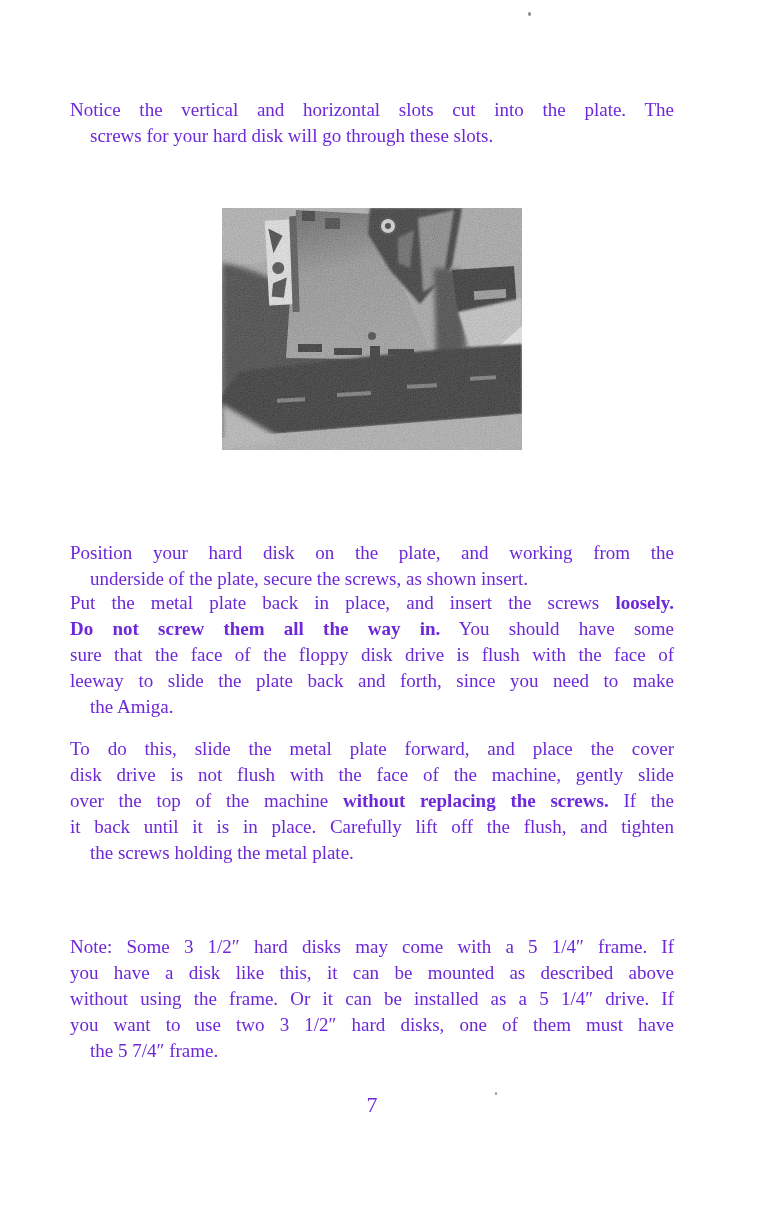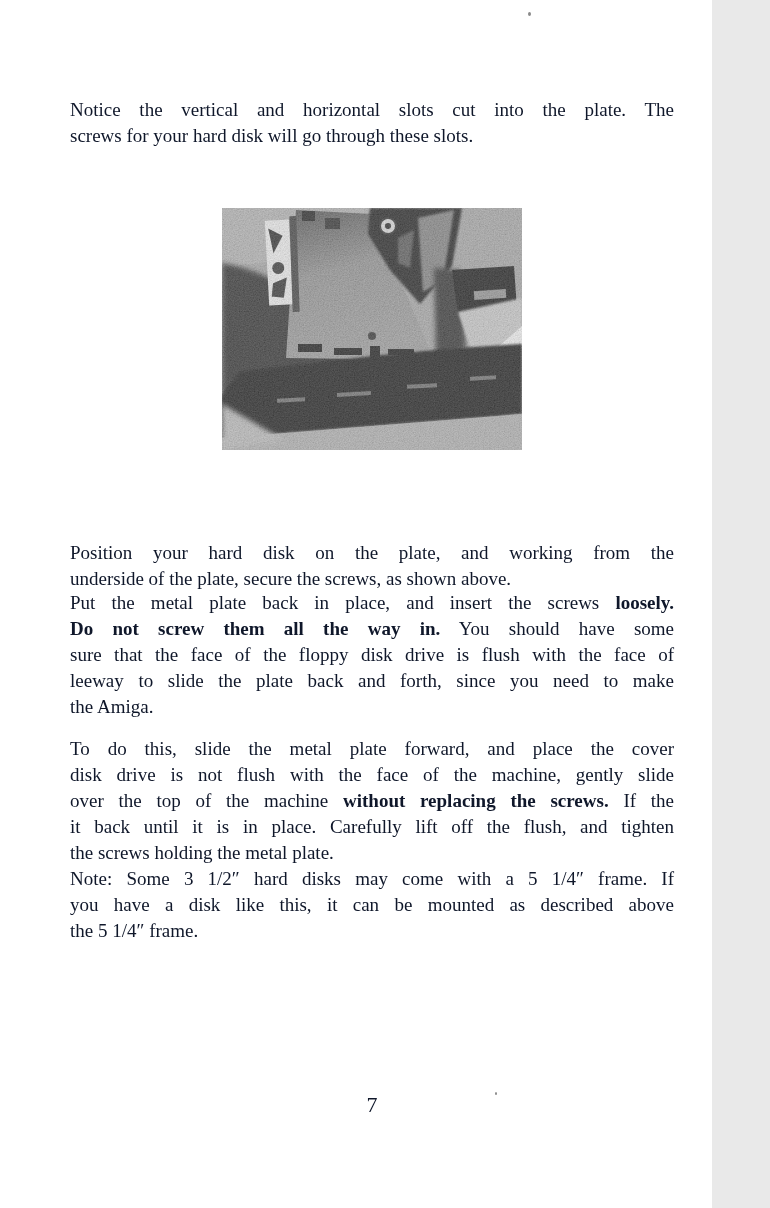--- a/index.html
+++ b/index.html
@@ -1,44 +1,45 @@
 <!DOCTYPE html>
 <html><head>
 <meta charset="utf-8">
 <style>
   html,body{margin:0;padding:0;background:#e9e9e9;}
   .page{
     position:relative;
-    width:712px;height:1208px;
+    width:770px;height:1208px;
     background:#ffffff;
     font-family:"Liberation Serif","DejaVu Serif",serif;
-    color:#0f172a;
+    color:#6d28d9;
     overflow:hidden;
   }
   .para{
     position:absolute;
     left:70px;width:604px;
     font-size:19px;line-height:26px;
   }
   .para .line{
     height:26px;
     white-space:nowrap;
     text-align:justify;
     text-align-last:justify;
   }
   .para .line.last{
     text-align:left;
     text-align-last:left;
+    margin-left:20px;
   }
   .para .b{font-weight:bold;}
   .p1{top:97px}
   .p2{top:540px}
   .p3{top:590px}
   .p4{top:736px}
-  .p5{top:866px}
+  .p5{top:934px}
   .photo{
     position:absolute;
     left:222px;top:208px;
     width:300px;height:242px;
     margin:0;padding:0;
   }
   .photo svg{display:block;width:300px;height:242px;}
   .pagenum{
     position:absolute;
     top:1092px;left:70px;width:604px;
@@ -131,39 +132,41 @@
 
       <path d="M0,230 L150,218 L300,206 L300,242 L0,242 Z" fill="#ababab"></path>
       <polygon points="0,196 62,232 0,242" fill="#b6b6b6" filter="url(#soft2)"></polygon>
 
       <rect width="300" height="242" filter="url(#grain)" opacity="0.33"></rect>
     </svg>
   </figure>
 
   <div class="para p2">
       <div class="line"><span>Position your hard disk on the plate, and working from the</span></div>
-      <div class="line last"><span>underside of the plate, secure the screws, as shown above.</span></div>
+      <div class="line last"><span>underside of the plate, secure the screws, as shown insert.</span></div>
     </div>
   <div class="para p3">
       <div class="line"><span>Put the metal plate back in place, and insert the screws </span><span class="b">loosely.</span></div>
       <div class="line"><span class="b">Do not screw them all the way in.</span><span> You should have some</span></div>
       <div class="line"><span>sure that the face of the floppy disk drive is flush with the face of</span></div>
       <div class="line"><span>leeway to slide the plate back and forth, since you need to make</span></div>
       <div class="line last"><span>the Amiga.</span></div>
     </div>
   <div class="para p4">
       <div class="line"><span>To do this, slide the metal plate forward, and place the cover</span></div>
       <div class="line"><span>disk drive is not flush with the face of the machine, gently slide</span></div>
       <div class="line"><span>over the top of the machine </span><span class="b">without replacing the screws.</span><span> If the</span></div>
       <div class="line"><span>it back until it is in place. Carefully lift off the flush, and tighten</span></div>
       <div class="line last"><span>the screws holding the metal plate.</span></div>
     </div>
   <div class="para p5">
       <div class="line"><span>Note: Some 3 1/2″ hard disks may come with a 5 1/4″ frame. If</span></div>
       <div class="line"><span>you have a disk like this, it can be mounted as described above</span></div>
-      <div class="line last"><span>the 5 1/4″ frame.</span></div>
+      <div class="line"><span>without using the frame. Or it can be installed as a 5 1/4″ drive. If</span></div>
+      <div class="line"><span>you want to use two 3 1/2″ hard disks, one of them must have</span></div>
+      <div class="line last"><span>the 5 7/4″ frame.</span></div>
     </div>
 
   <div class="pagenum">7</div>
 
   <div class="speck s1"></div>
   <div class="speck s2"></div>
 </div>
 
 </body></html>

